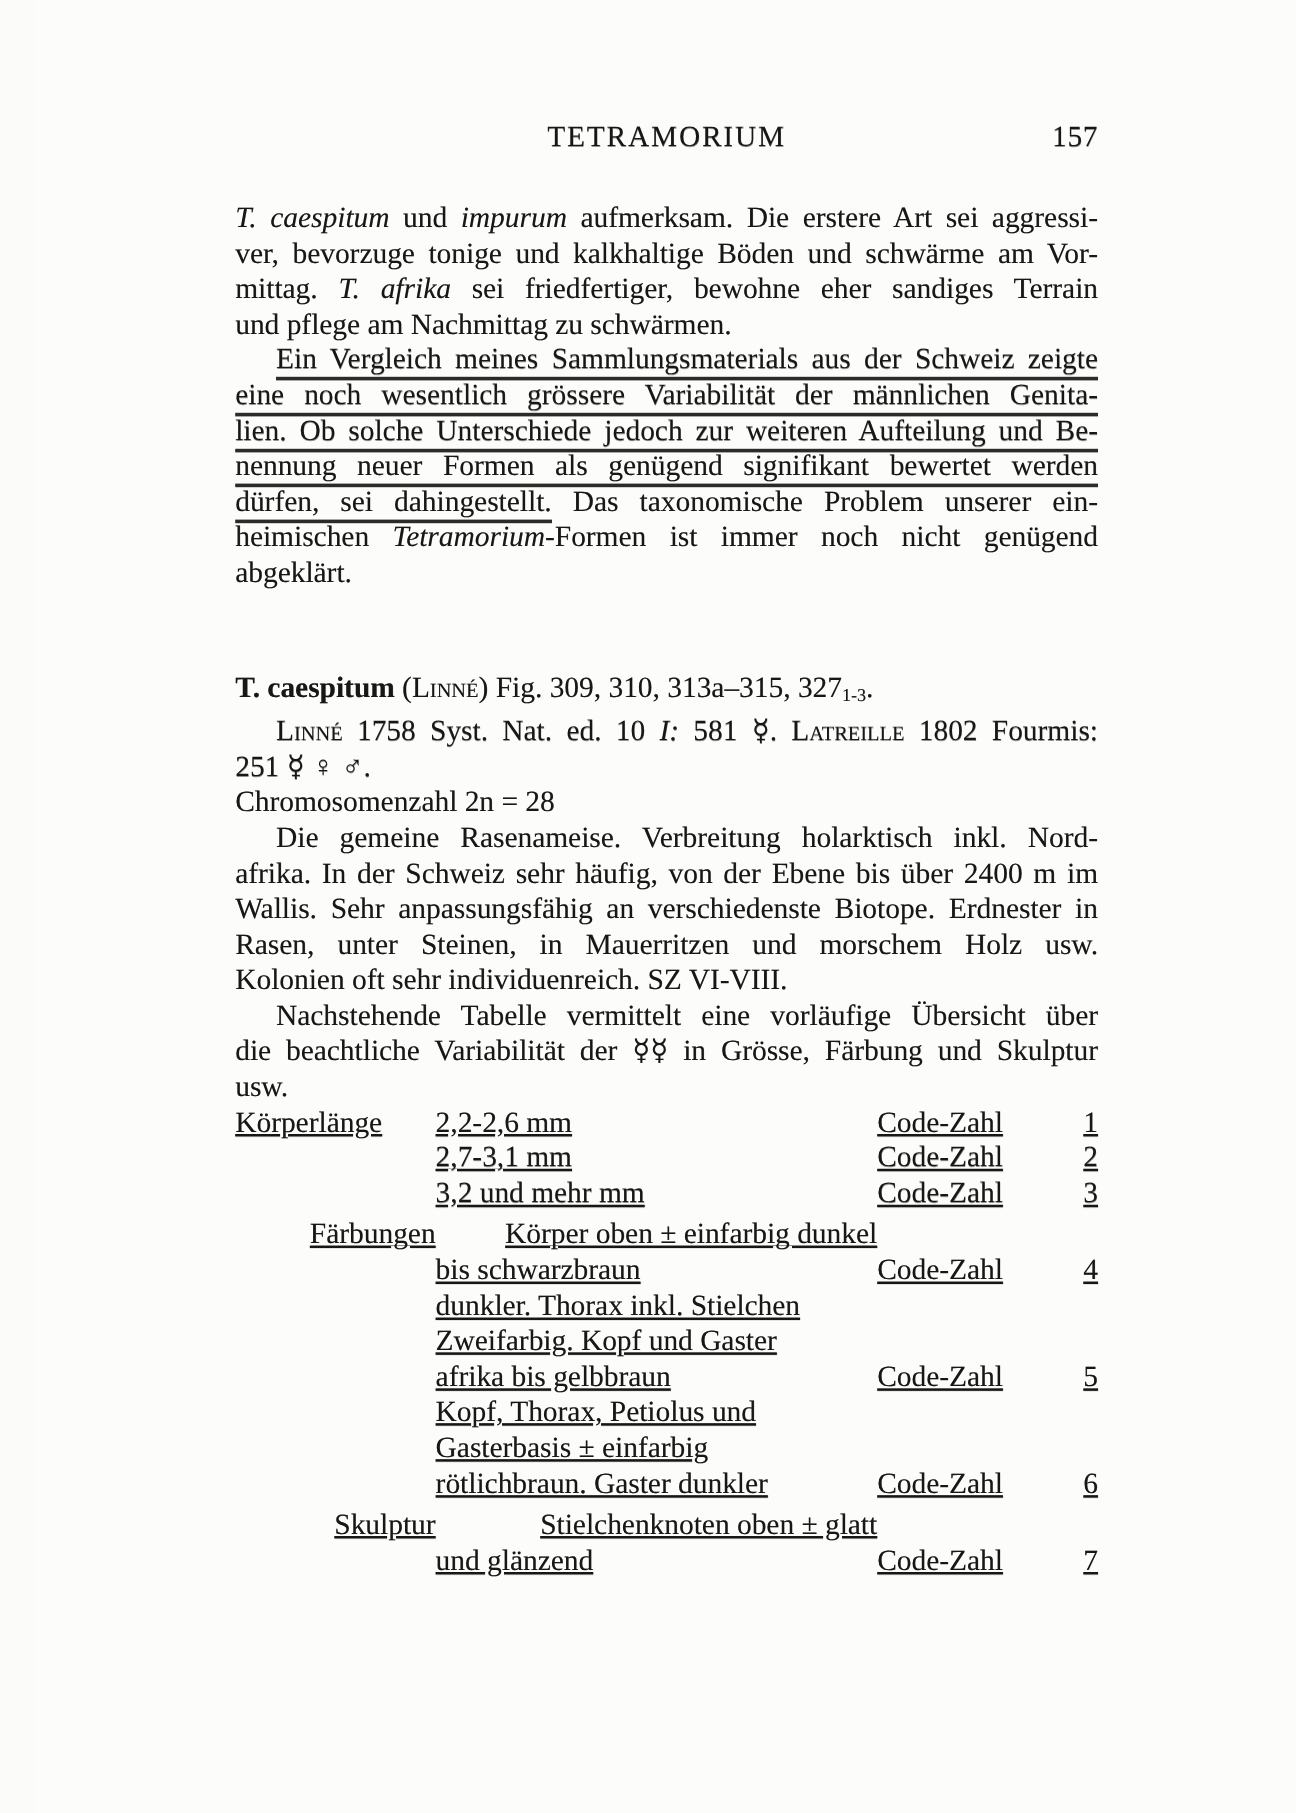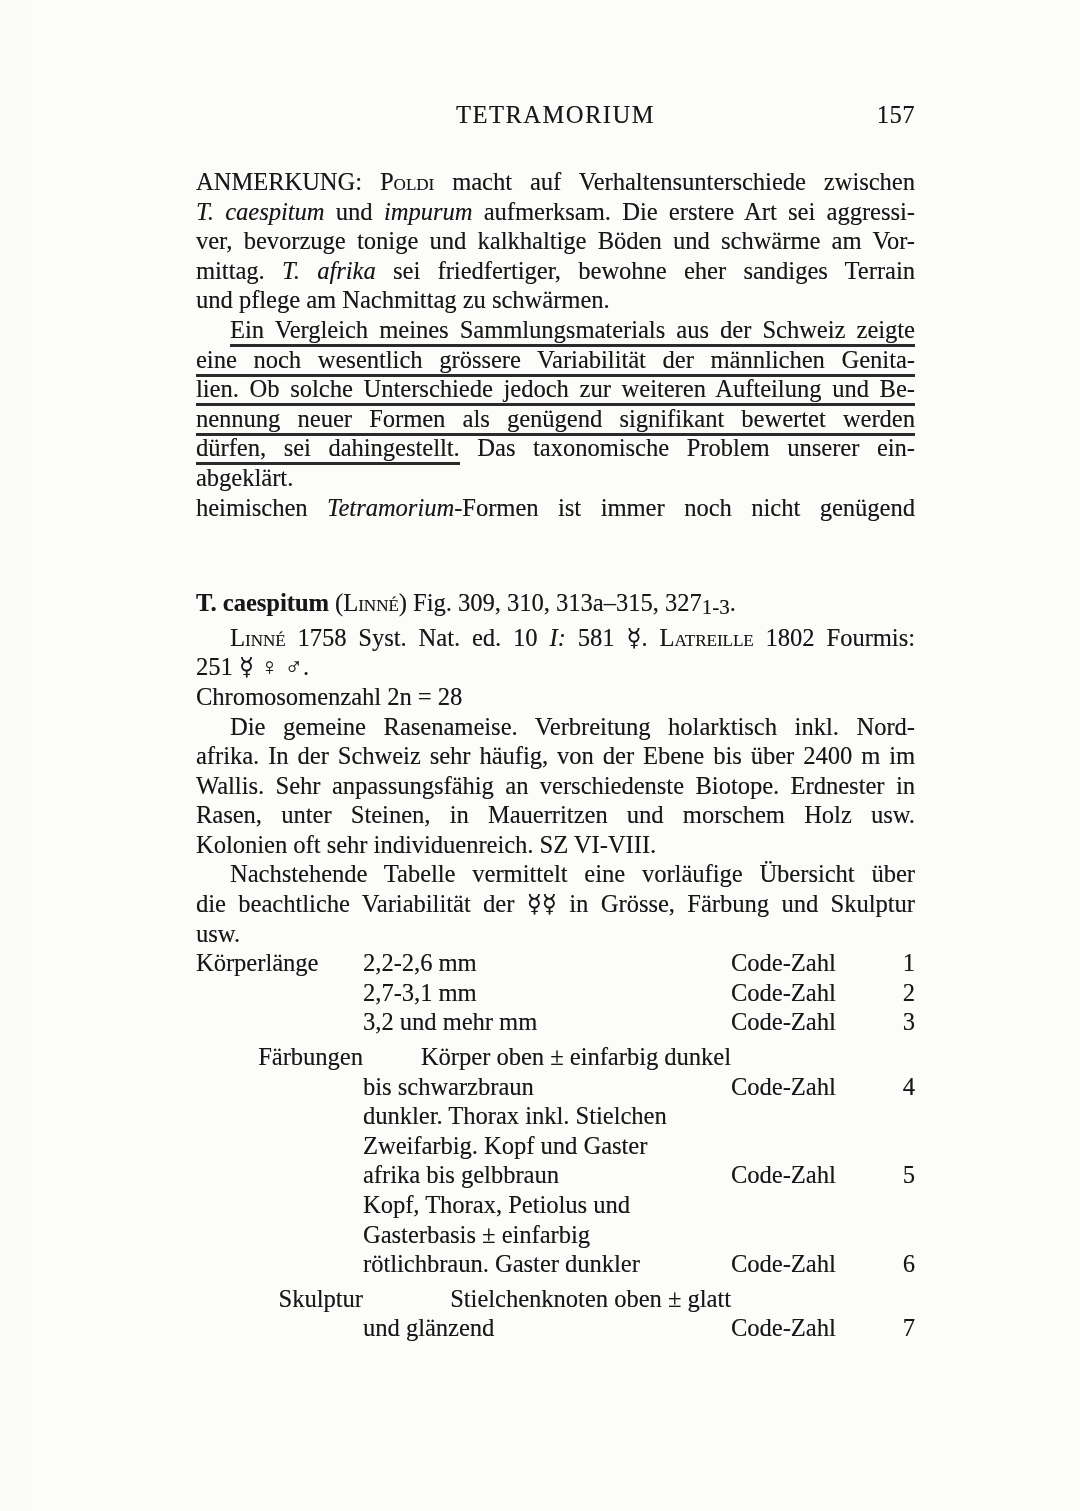--- a/index.html
+++ b/index.html
@@ -23,56 +23,55 @@
   .runhead-num { position:absolute; right:0; top:0; letter-spacing:0.5px;text-align:right; }
   .body-col {
     position:absolute; top:167px; left:166px; width:719px;
   }
   .line { line-height:29.6px; min-height:29.6px; }
   .just { text-align:justify; text-align-last:justify; }
   .ind  { text-indent:34px; }
   .i  { font-style:italic; }
   .b  { font-weight:700; }
   .sc { font-variant:small-caps; }
-  .sub { font-size:21px; vertical-align:-3px; }
+  .sub { font-size:15px; vertical-align:-3px; }
   .ul { border-bottom:3px solid #2b2b2b; padding-bottom:1px; }
   .gap { width:100%; }
   .ctable { line-height:29.6px; }
   .trow {
     display:grid;
     grid-template-columns:167px 368px 112px 1fr;
   }
   .tgroup { margin-top:5px;text-align:right; }
-  .tc { line-height:29.6px; }
+  .tc { line-height:29.6px;text-decoration:underline; }
   .tc-num { text-align:right; }
 </style>
 </head>
 <body>
 
 <div class="page">
   <div class="runhead">
     <span class="runhead-title">TETRAMORIUM</span>
     <span class="runhead-num">157</span>
   </div>
   <div class="body-col">
       <div class="para">
-        <div class="line just"><span>ANMERKUNG: </span><span class="sc">Poldi</span><span> macht auf Verhaltensunterschiede zwischen</span></div>
         <div class="line just"><span class="i">T. caespitum</span><span> und </span><span class="i">impurum</span><span> aufmerksam. Die erstere Art sei aggressi-</span></div>
         <div class="line just"><span>ver, bevorzuge tonige und kalkhaltige Böden und schwärme am Vor-</span></div>
         <div class="line just"><span>mittag. </span><span class="i">T. afrika</span><span> sei friedfertiger, bewohne eher sandiges Terrain</span></div>
         <div class="line"><span>und pflege am Nachmittag zu schwärmen.</span></div>
       </div>
       <div class="para">
         <div class="line just ind"><span class="ul">Ein Vergleich meines Sammlungsmaterials aus der Schweiz zeigte</span></div>
         <div class="line just"><span class="ul">eine noch wesentlich grössere Variabilität der männlichen Genita-</span></div>
         <div class="line just"><span class="ul">lien. Ob solche Unterschiede jedoch zur weiteren Aufteilung und Be-</span></div>
         <div class="line just"><span class="ul">nennung neuer Formen als genügend signifikant bewertet werden</span></div>
         <div class="line just"><span class="ul">dürfen, sei dahingestellt.</span><span> Das taxonomische Problem unserer ein-</span></div>
+        <div class="line just"><span>heimischen </span><span class="i">Tetramorium</span><span>-Formen ist immer noch nicht genügend</span></div>
         <div class="line"><span>abgeklärt.</span></div>
-        <div class="line just"><span>heimischen </span><span class="i">Tetramorium</span><span>-Formen ist immer noch nicht genügend</span></div>
       </div>
       <div class="gap" style="height: 66px;"></div>
       <div class="para">
         <div class="line"><span class="b">T. caespitum</span><span> (</span><span class="sc">Linné</span><span>) Fig. 309, 310, 313a–315, 327</span><span class="sub">1-3</span><span>.</span></div>
       </div>
       <div class="para">
         <div class="line just ind"><span class="sc">Linné</span><span> 1758 Syst. Nat. ed. 10 </span><span class="i">I:</span><span> 581 ☿. </span><span class="sc">Latreille</span><span> 1802 Fourmis:</span></div>
         <div class="line"><span>251 ☿ ♀ ♂.</span></div>
       </div>
       <div class="para">

